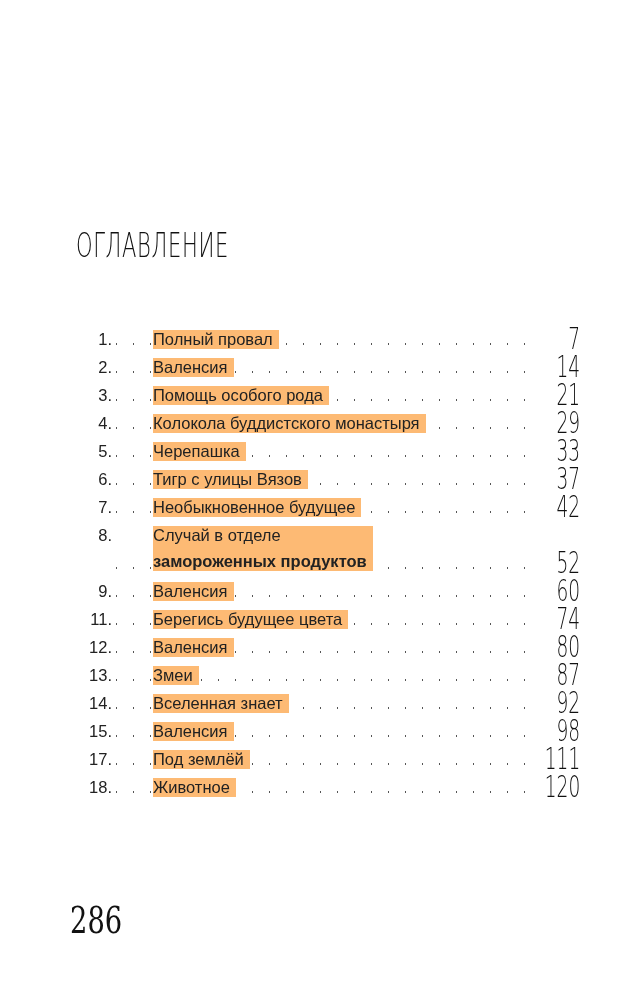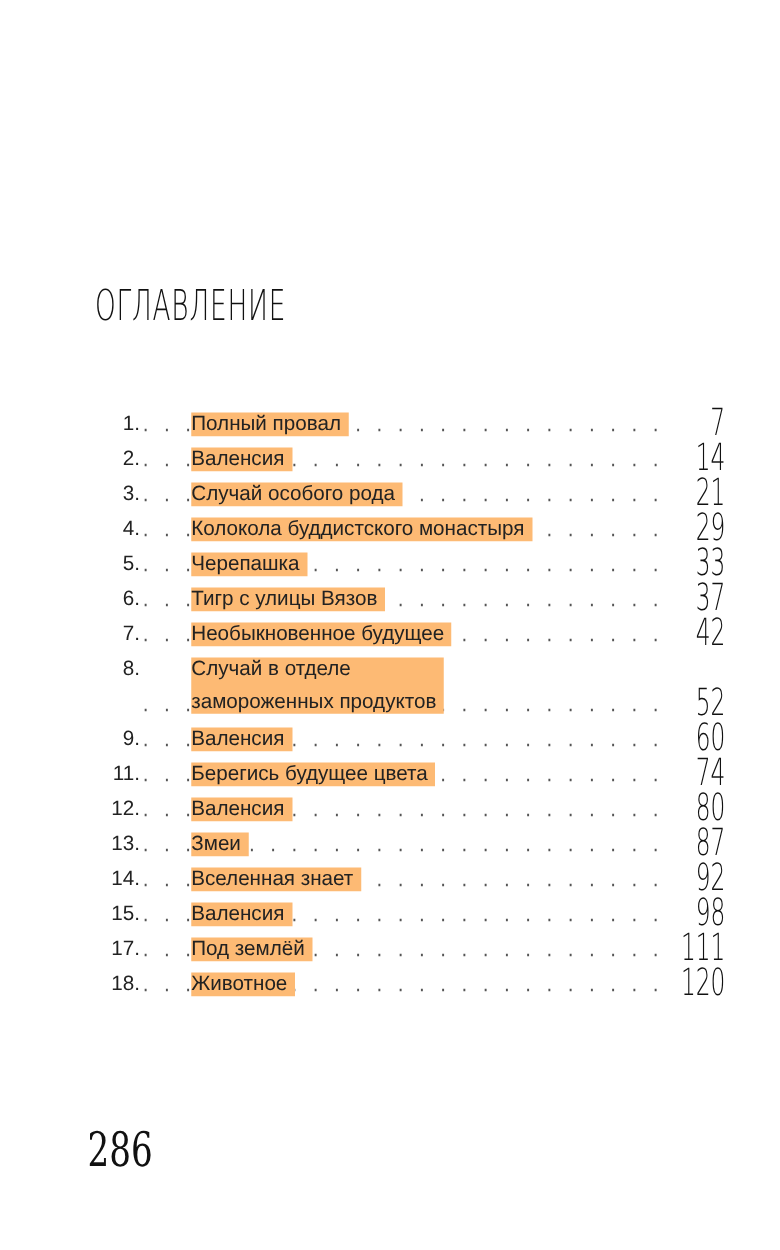--- a/index.html
+++ b/index.html
@@ -57,21 +57,21 @@
     .text {
       position: absolute;
       left: 113px;
       top: 3px;
       white-space: nowrap;
       background: #fdba74;
       padding-right: 6px;
       z-index: 2;
       margin-left: 40px;
     }
-    .text .line2 { display: block; margin-top: 7px; }
+    .text .line2 { display: block; margin-top: 7px; font-weight: bold; }
     .dots {
       position: absolute;
       left: 113px;
       width: 420px;
       top: 16px;
       height: 2px;
       background-image: radial-gradient(circle, #555 0.9px, transparent 1.1px);
       background-size: 17px 2px;
       background-position: right center;
       z-index: 1;
@@ -117,21 +117,21 @@
     </div>
     <div class="row">
       <span class="num">2.</span>
       <span class="dots"></span>
       <span class="text">Валенсия</span>
       <span class="page-no">14</span>
     </div>
     <div class="row">
       <span class="num">3.</span>
       <span class="dots"></span>
-      <span class="text">Случай особого рода</span>
+      <span class="text">Помощь особого рода</span>
       <span class="page-no">21</span>
     </div>
     <div class="row">
       <span class="num">4.</span>
       <span class="dots"></span>
       <span class="text">Колокола буддистского монастыря</span>
       <span class="page-no">29</span>
     </div>
     <div class="row">
       <span class="num">5.</span>

